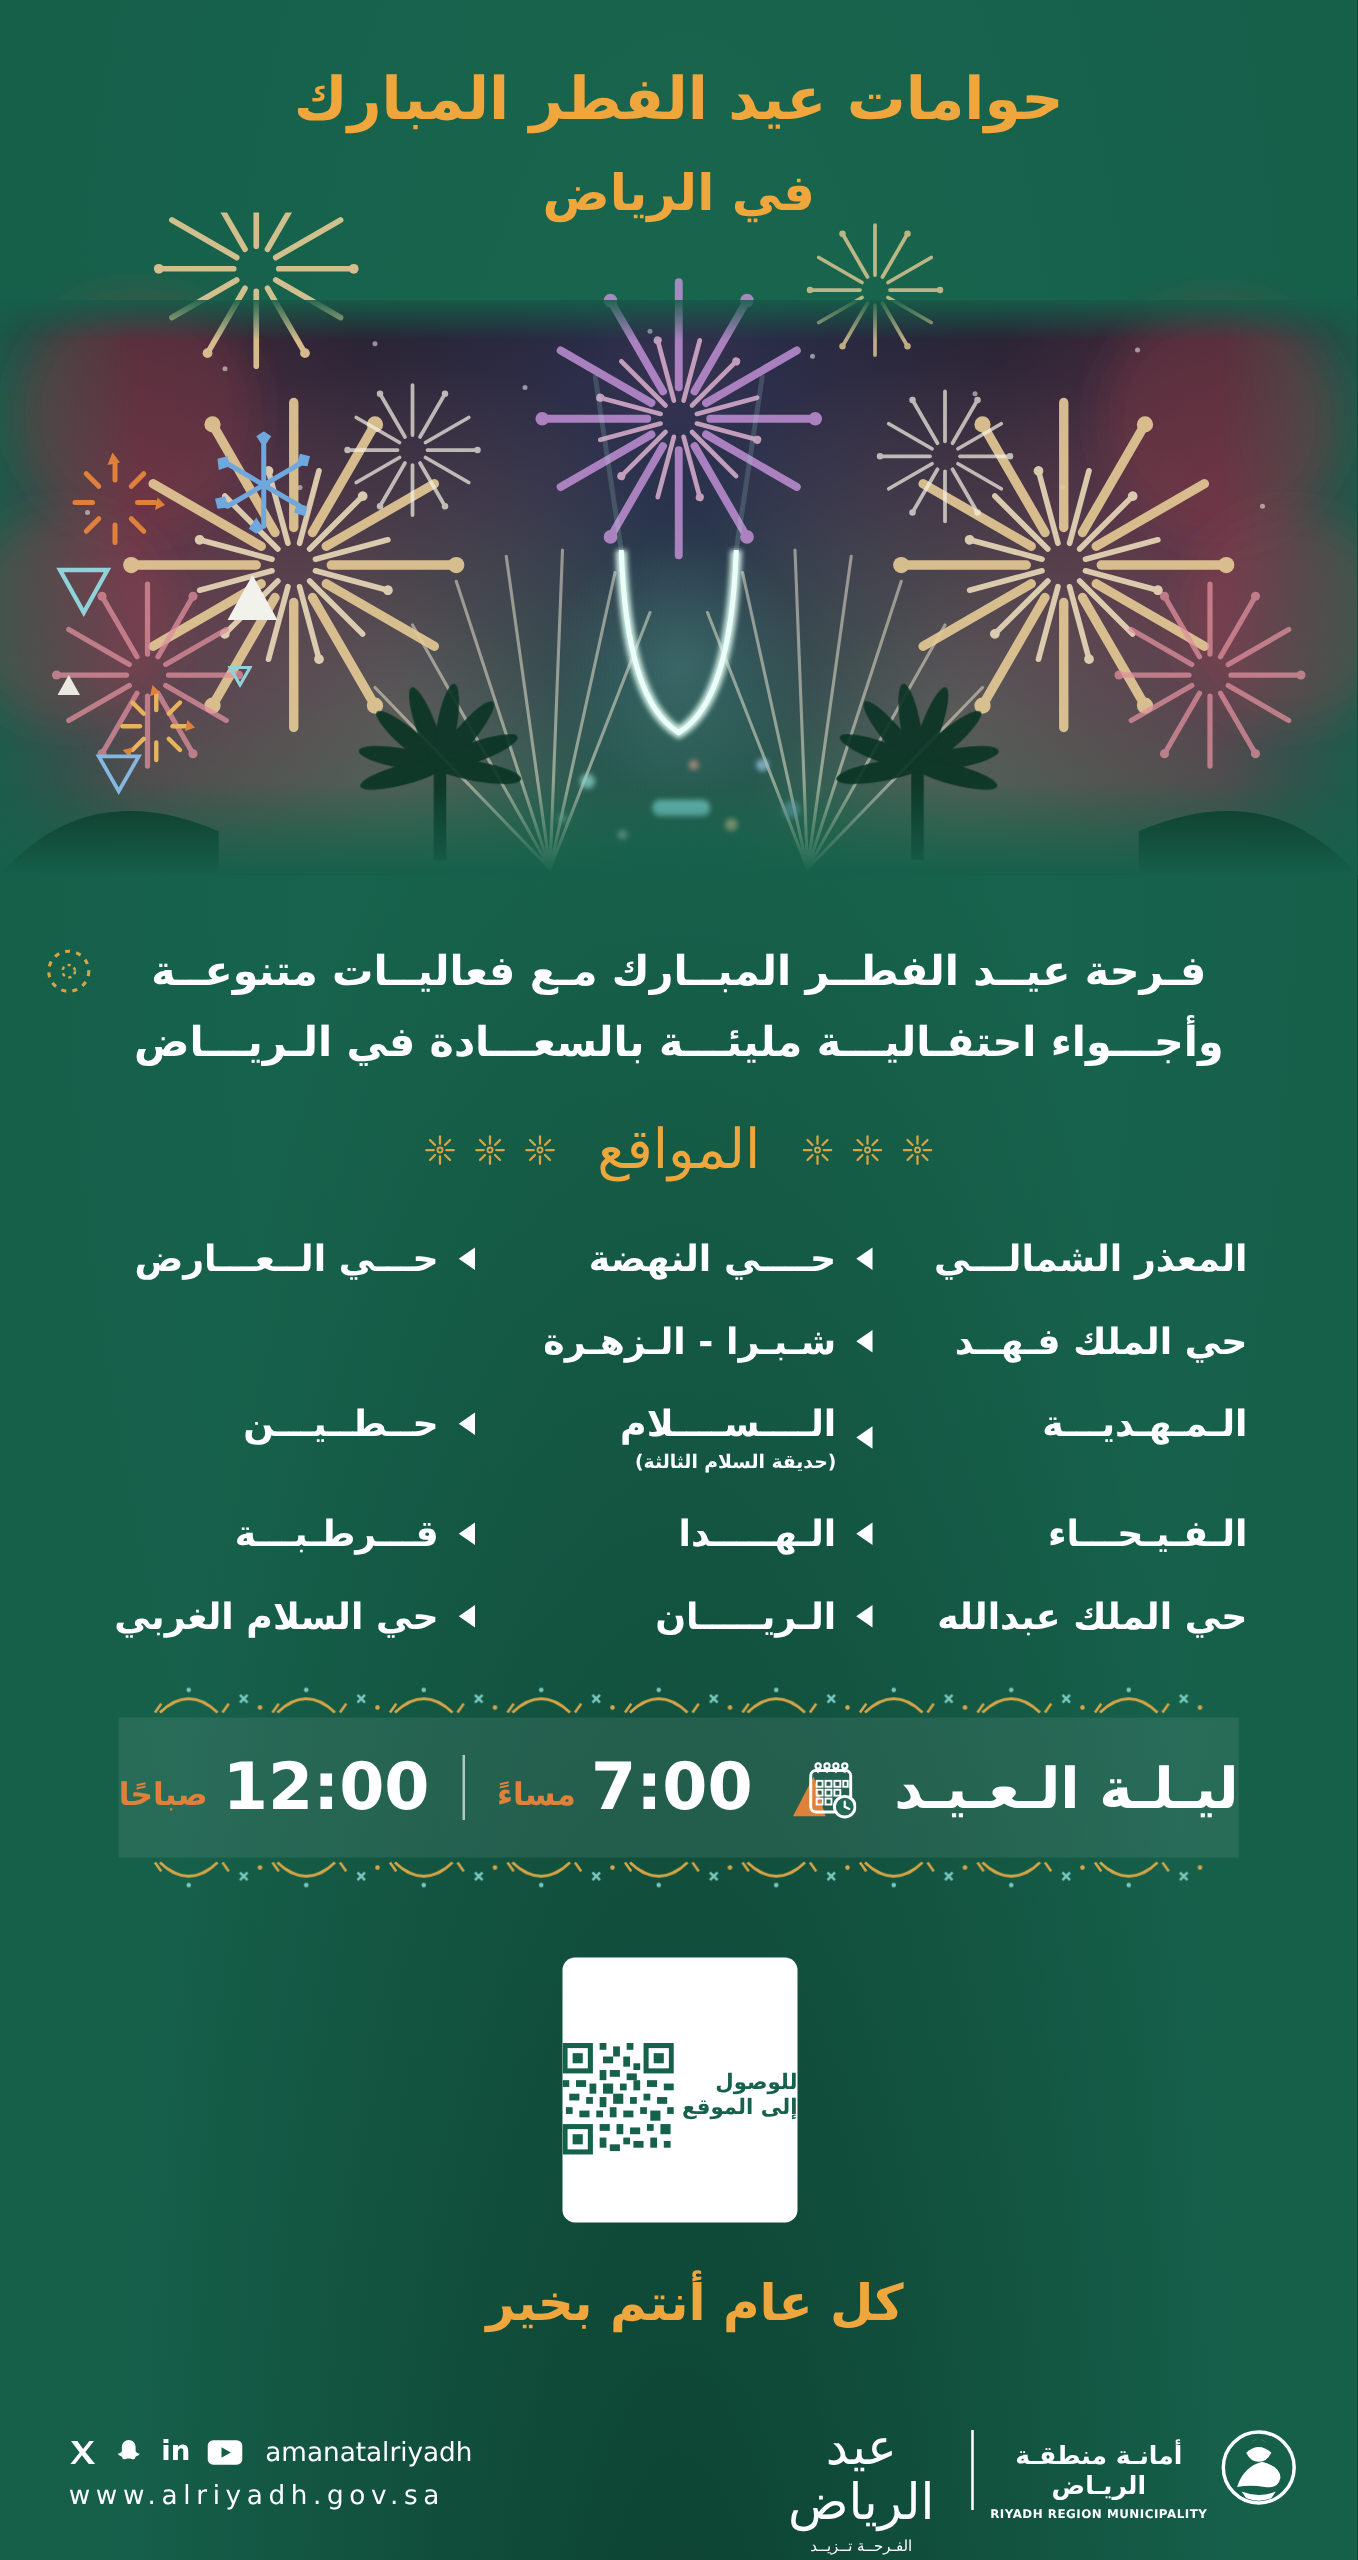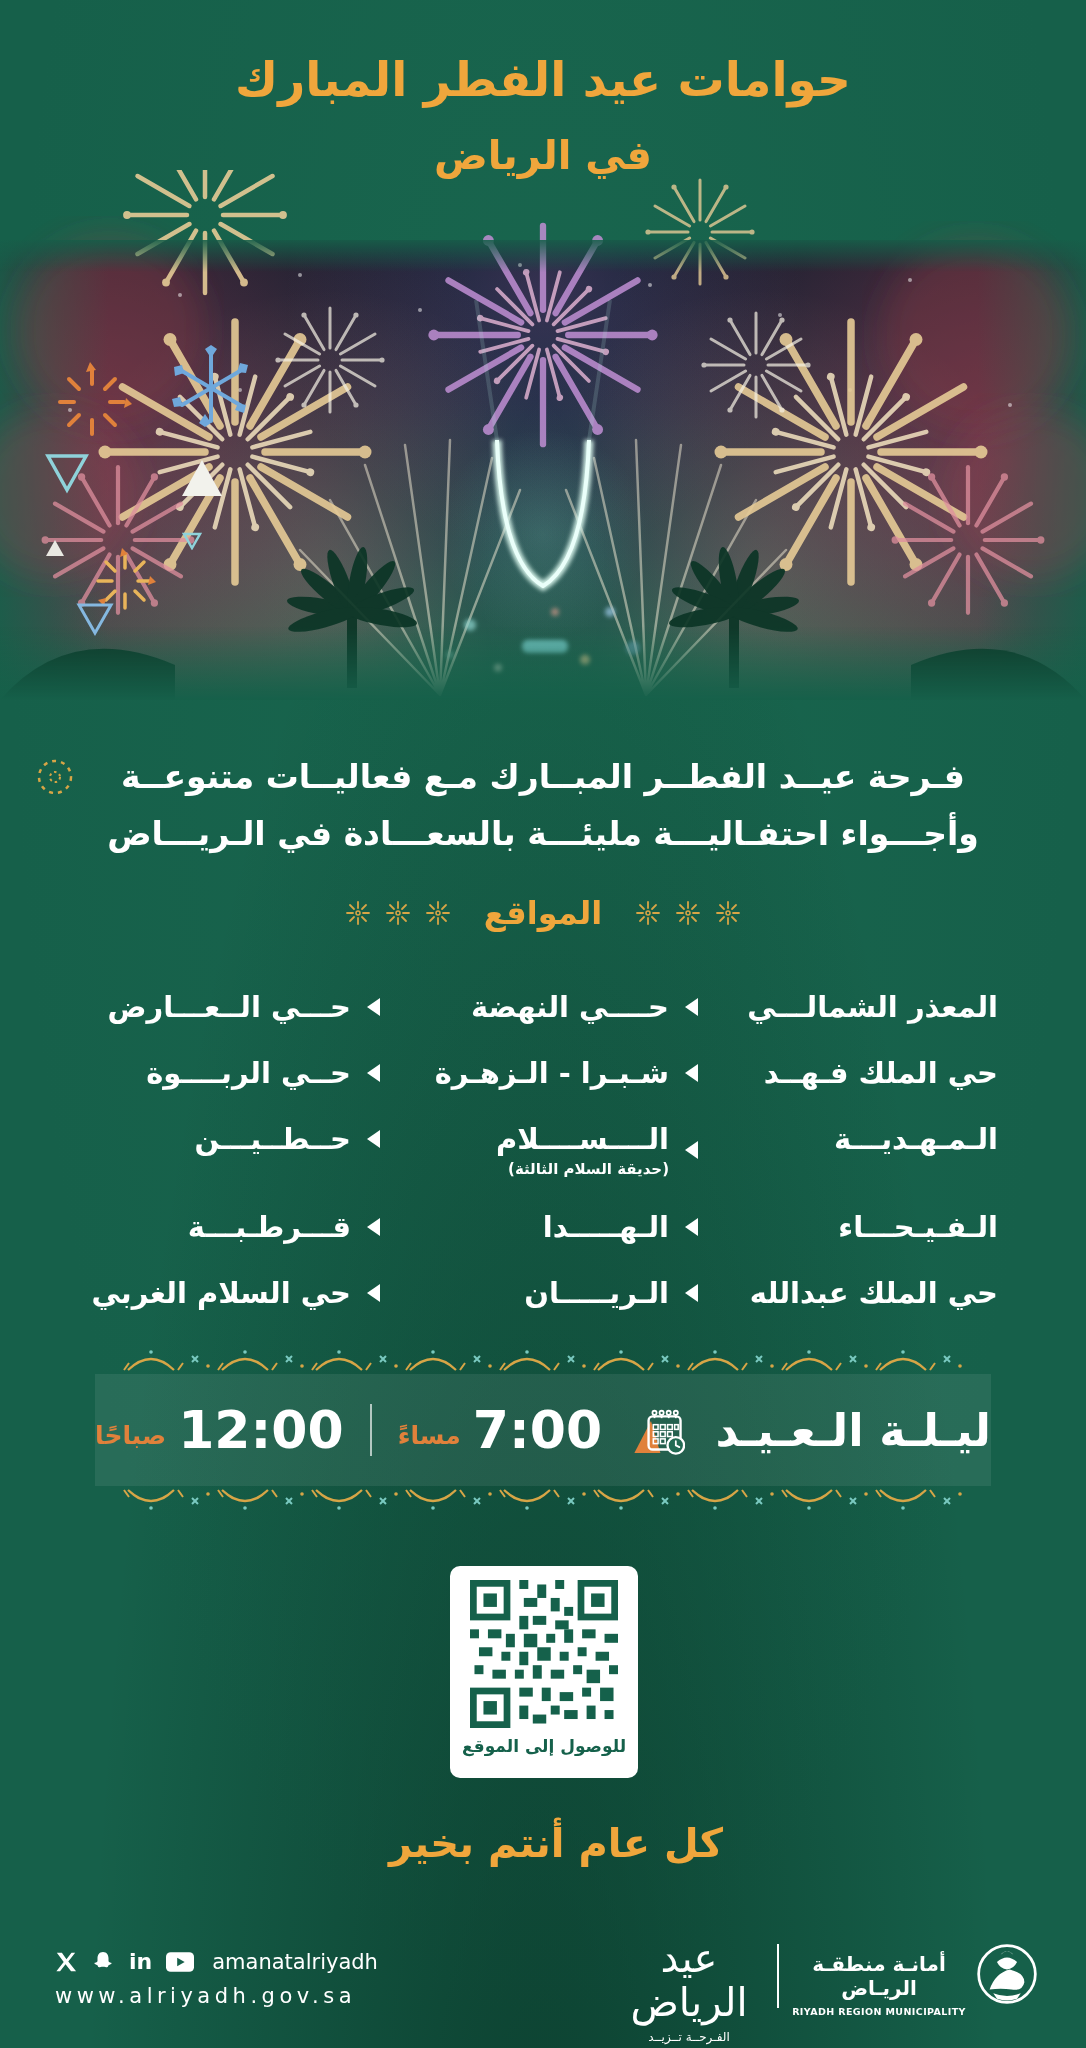--- a/index.html
+++ b/index.html
@@ -31,21 +31,21 @@
     background:linear-gradient(90deg, rgba(22,96,74,.85) 0%, transparent 10%, transparent 90%, rgba(22,96,74,.85) 100%);}
   .photo::after{content:"";position:absolute;inset:0;pointer-events:none;
     background:linear-gradient(180deg, rgba(22,96,74,.9) 0%, transparent 7%, transparent 84%, rgba(22,96,74,1) 100%);}
   .photo svg{position:absolute;left:0;top:-70px;}
   
   .intro{top:748px;left:0;width:100%;text-align:center;color:#ffffff;direction:rtl;
     font-size:33px;font-weight:bold;line-height:57px;}
 
   
   .loc-head{top:894px;left:0;width:100%;display:flex;justify-content:center;align-items:center;gap:34px;direction:rtl;}
-  .loc-head .h{color:#EFA63C;font-size:32px;font-weight:bold;}
+  .loc-head .h{color:#EFA63C;font-size:44px;font-weight:normal;}
   .stars{display:flex;gap:16px;align-items:center;}
   .loc-grid{top:978px;left:88px;width:910px;direction:rtl;color:#fff;}
   .loc-row{display:flex;align-items:flex-start;min-height:66px;}
   .loc-cell{display:flex;align-items:center;font-size:29px;font-weight:bold;white-space:nowrap;padding-top:12px;}
   .col-r{width:300px;}
   .col-m{width:318px;}
   .col-l{width:292px;}
   .tri{width:0;height:0;border-top:9px solid transparent;border-bottom:9px solid transparent;
     border-right:13px solid #ffffff;margin-left:16px;flex:0 0 auto;}
   .row-tall{min-height:88px;}
@@ -59,21 +59,21 @@
   .sched-band{top:1374px;left:95px;width:896px;height:112px;background:rgba(255,255,255,.08);}
   .sched-row{position:absolute;inset:0;display:flex;direction:rtl;justify-content:center;align-items:center;gap:30px;}
   .sched-label{color:#fff;font-size:45px;font-weight:bold;white-space:nowrap;}
   .time-group{display:flex;direction:rtl;align-items:center;gap:12px;}
   .t-num{color:#fff;font-size:52px;font-weight:bold;}
   .t-suf{color:#E0813B;font-size:25px;font-weight:bold;margin-top:10px;}
   .t-div{width:2px;height:52px;background:rgba(255,255,255,.65);margin:0 14px;}
 
   
   .qr-card{top:1566px;left:450px;width:188px;height:212px;background:#ffffff;border-radius:10px;
-    display:flex;flex-direction:column;align-items:center;}
+    display:flex;flex-direction:row;align-items:center;}
   .qr-card svg{margin-top:14px;}
   .qr-cap{color:#15614b;font-size:17px;font-weight:bold;margin-top:8px;direction:rtl;}
 
   
   .greet{top:1820px;left:0;width:100%;text-align:center;color:#EFA63C;font-size:40px;font-weight:bold;direction:rtl;padding-left:13px;}
 
   
   .social-row{top:1948px;left:55px;display:flex;align-items:center;gap:14px;height:28px;}
   .handle{color:#fff;font-size:21px;margin-left:4px;text-align:center;}
   .website{top:1984px;left:55px;color:#fff;font-size:21px;letter-spacing:4.5px;}
@@ -381,24 +381,20 @@
         </div>
     </div>
     <div class="loc-row">
       <div class="loc-cell col-r">
           <span>حي الملك فـهــد</span>
         </div>
       <div class="loc-cell col-m">
           <span class="tri"></span>
           <span>شـبـرا - الـزهـرة</span>
         </div>
-      <div class="loc-cell col-l">
-          <span class="tri"></span>
-          <span>حــي الربــــوة</span>
-        </div>
     </div>
     <div class="loc-row row-tall">
       <div class="loc-cell col-r">
           <span>الـمـهـديـــة</span>
         </div>
       <div class="loc-cell col-m">
           <span class="tri"></span>
         <span class="mid-block">
           <span>الــــســــلام</span>
           <span class="loc-note">(حديقة السلام الثالثة)</span>

